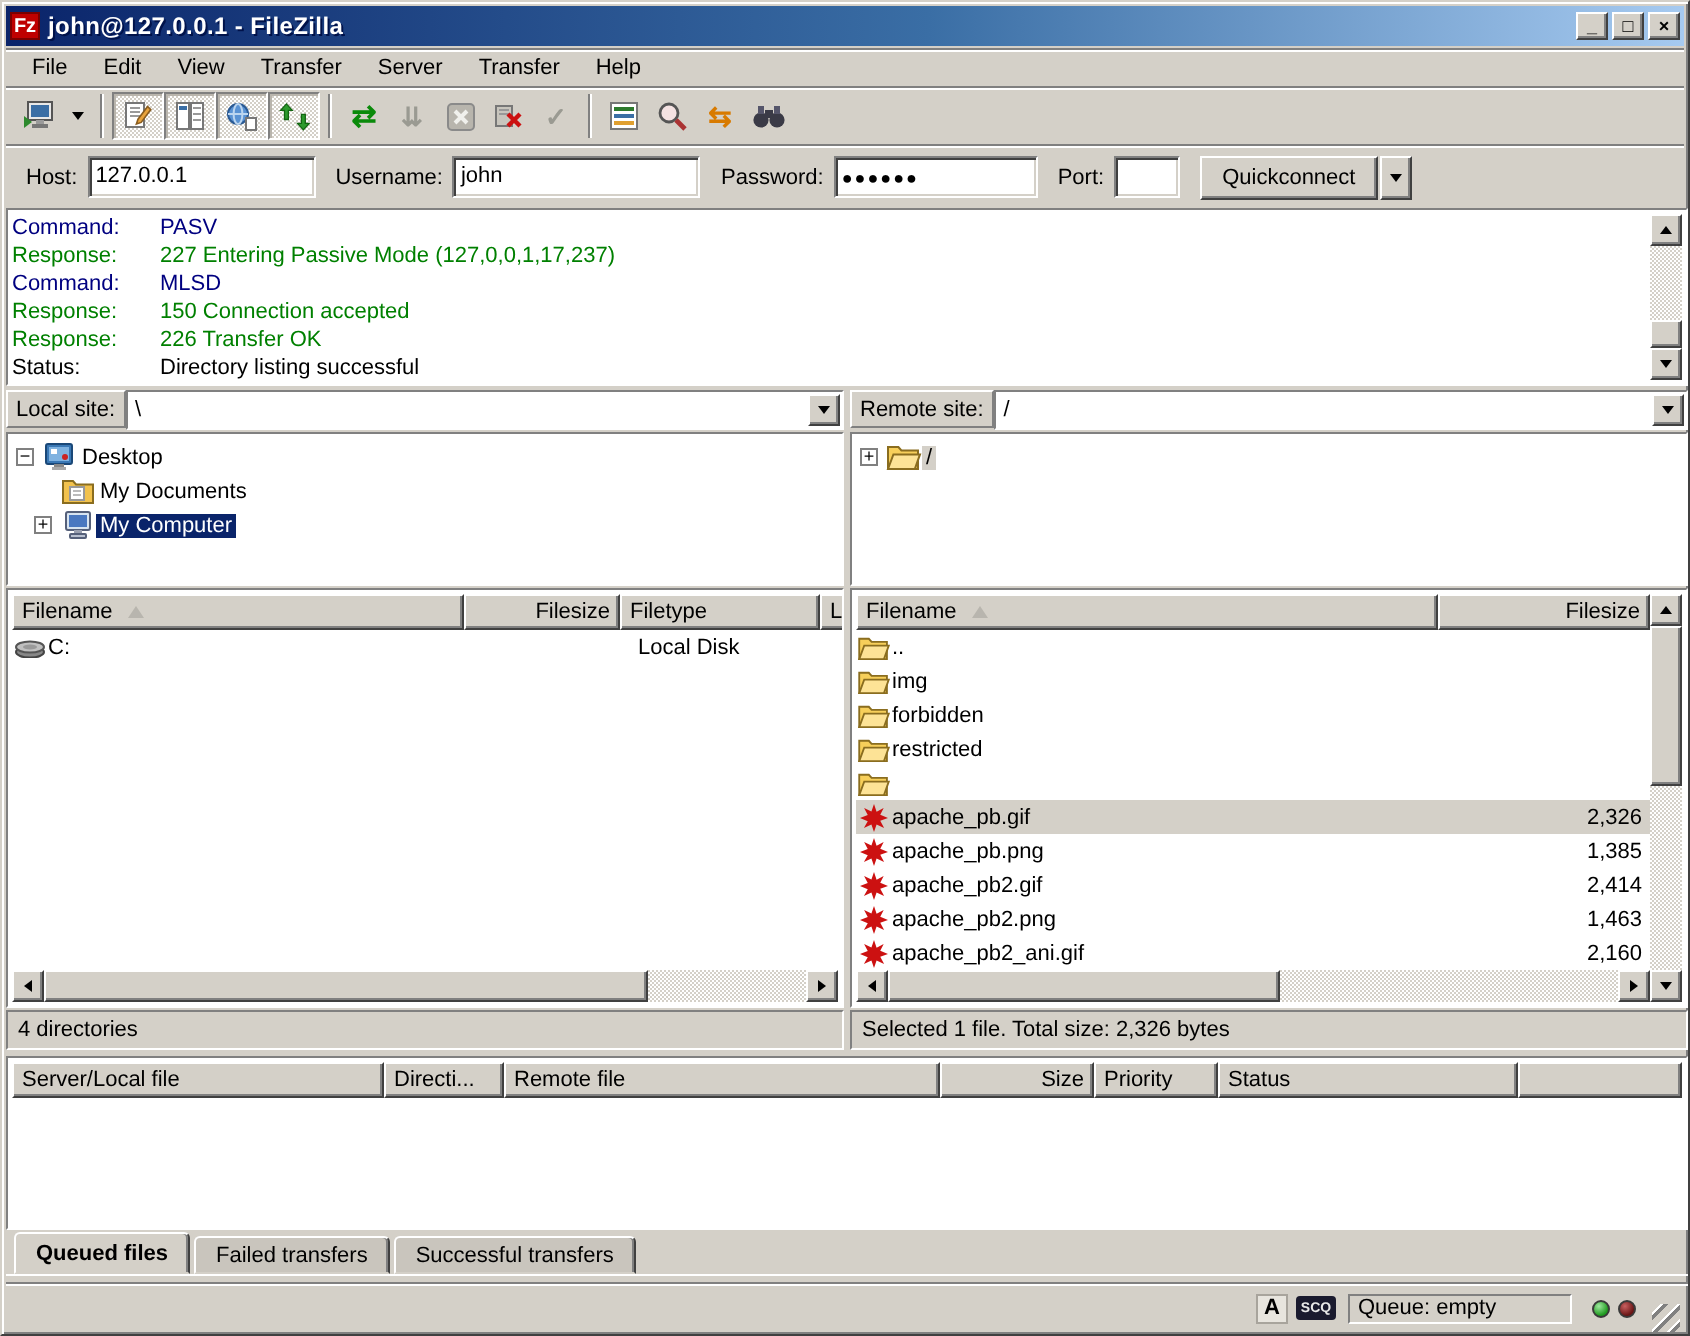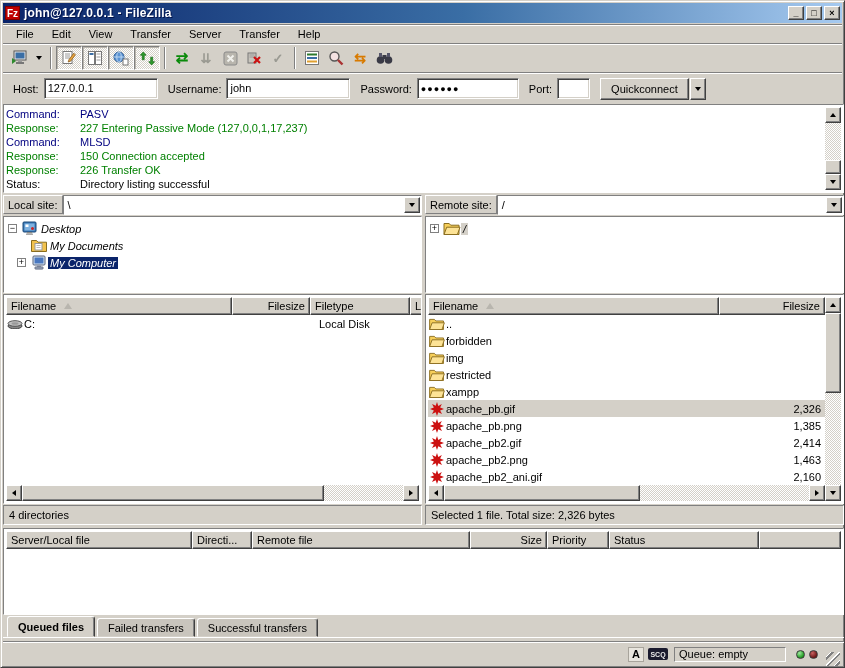--- a/index.html
+++ b/index.html
@@ -69,21 +69,21 @@
   
   .site-row { height:21px; display:flex; align-items:center; }
   .site-label { padding:2px 4px; height:19px; display:flex; align-items:center; background:#d4d0c8; }
   .combo { flex:1; height:20px; background:#fff; display:flex; align-items:center; position:relative; padding-left:4px; }
   .combo-btn { position:absolute; right:1px; top:1px; bottom:1px; width:16px; display:flex; align-items:center; justify-content:center; }
   
   .treepanel { background:#fff; overflow:hidden; }
   .tree-row { display:flex; align-items:center; height:17px; white-space:nowrap; }
   .expander { width:9px; height:9px; background:#fff; border:1px solid #808080; color:#000;
     font-size:9px; line-height:7px; text-align:center; flex:none; margin-right:4px; }
-  .tree-label { padding:0 2px;font-style:italic; }
+  .tree-label { padding:0 2px; }
   .sel-active { background:#0a246a; color:#fff; }
   .sel-inactive { background:#d4d0c8; color:#000; }
   .listpanel { background:#fff; overflow:hidden; }
   .lheader { position:absolute; top:2px; left:2px; right:2px; height:18px; display:flex; }
   .hcell { height:18px; display:flex; align-items:center; padding:0 4px; overflow:hidden; white-space:nowrap; flex:none; }
   .hcell.right { justify-content:flex-end; }
   .sort-asc { width:0;height:0;border-left:4px solid transparent;border-right:4px solid transparent;border-bottom:6px solid #b8b5ae; margin-left:8px; }
   .lrow { display:flex; align-items:center; height:17px; white-space:nowrap; }
   .icon16 { width:18px; flex:none; display:flex; align-items:center; justify-content:center; }
   .statusstrip { height:20px; display:flex; align-items:center; padding-left:5px; background:#d4d0c8; }
@@ -403,45 +403,44 @@
             <path d="M0.5 12.5L3.2 5.2h13.3l-2.6 7.3z" fill="#fde396" stroke="#8a6d1f"></path>
           </svg>
         <span style="flex:1">..</span>
         <span style="width:100px; text-align:right; padding-right:4px;"></span>
       </div>
       <div class="lrow">
         <svg class="icon16" width="16" height="12" viewBox="0 0 17 13">
             <path d="M0.5 12.5V1.5h5.2l1.5 1.7h8.3v9.3z" fill="#f7cf5a" stroke="#8a6d1f"></path>
             <path d="M0.5 12.5L3.2 5.2h13.3l-2.6 7.3z" fill="#fde396" stroke="#8a6d1f"></path>
           </svg>
-        <span style="flex:1">forbidden</span>
+        <span style="flex:1">img</span>
         <span style="width:100px; text-align:right; padding-right:4px;"></span>
       </div>
       <div class="lrow">
         <svg class="icon16" width="16" height="12" viewBox="0 0 17 13">
             <path d="M0.5 12.5V1.5h5.2l1.5 1.7h8.3v9.3z" fill="#f7cf5a" stroke="#8a6d1f"></path>
             <path d="M0.5 12.5L3.2 5.2h13.3l-2.6 7.3z" fill="#fde396" stroke="#8a6d1f"></path>
           </svg>
-        <span style="flex:1">img</span>
+        <span style="flex:1">forbidden</span>
         <span style="width:100px; text-align:right; padding-right:4px;"></span>
       </div>
       <div class="lrow">
         <svg class="icon16" width="16" height="12" viewBox="0 0 17 13">
             <path d="M0.5 12.5V1.5h5.2l1.5 1.7h8.3v9.3z" fill="#f7cf5a" stroke="#8a6d1f"></path>
             <path d="M0.5 12.5L3.2 5.2h13.3l-2.6 7.3z" fill="#fde396" stroke="#8a6d1f"></path>
           </svg>
         <span style="flex:1">restricted</span>
         <span style="width:100px; text-align:right; padding-right:4px;"></span>
       </div>
       <div class="lrow">
         <svg class="icon16" width="16" height="12" viewBox="0 0 17 13">
             <path d="M0.5 12.5V1.5h5.2l1.5 1.7h8.3v9.3z" fill="#f7cf5a" stroke="#8a6d1f"></path>
             <path d="M0.5 12.5L3.2 5.2h13.3l-2.6 7.3z" fill="#fde396" stroke="#8a6d1f"></path>
           </svg>
-        <span style="flex:1">xampp</span>
         <span style="width:100px; text-align:right; padding-right:4px;"></span>
       </div>
       <div class="lrow sel-inactive">
         <svg class="icon16" width="14" height="14" viewBox="0 0 13 13">
             <path fill="#cc1111" d="M6.5 0l1.2 3.6L11 1.8 9.4 5l3.6 1.5-3.6 1.3 1.8 3.4-3.5-1.7L6.5 13 5.3 9.5 1.8 11.2 3.6 8 0 6.5l3.6-1.4L1.9 1.8 5.3 3.5z"></path>
           </svg>
         <span style="flex:1">apache_pb.gif</span>
         <span style="width:100px; text-align:right; padding-right:4px;">2,326</span>
       </div>
       <div class="lrow">

